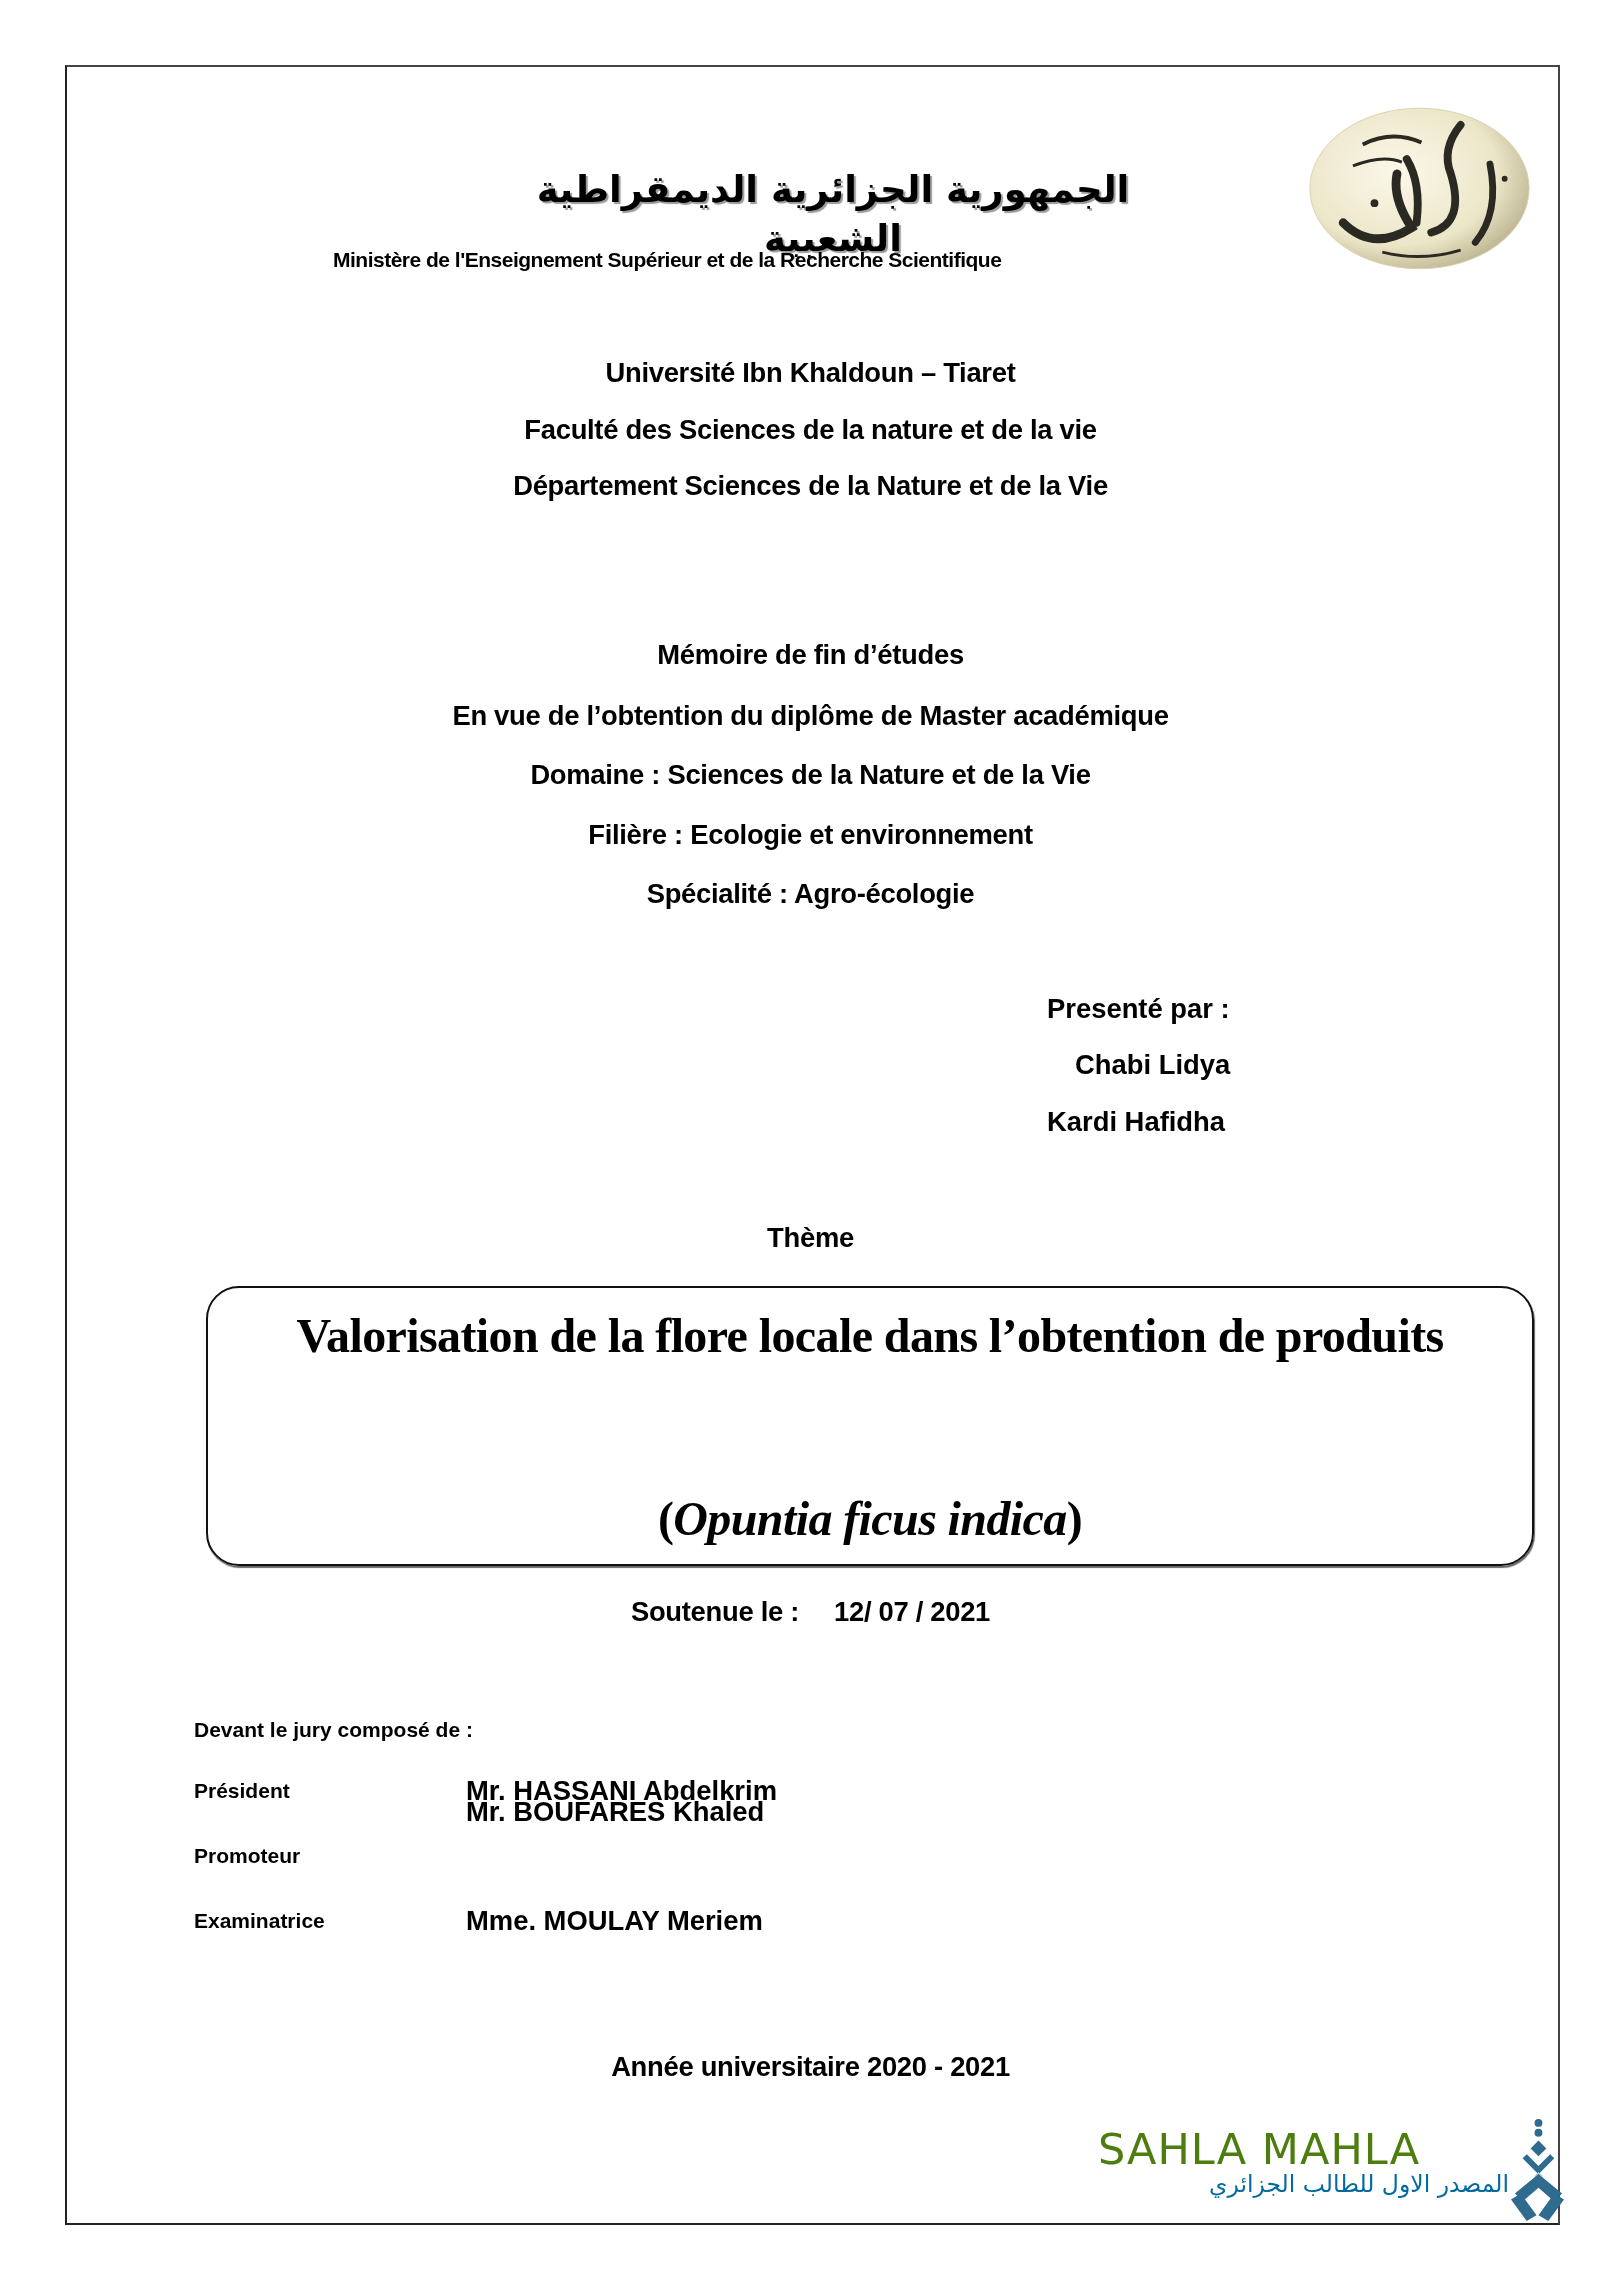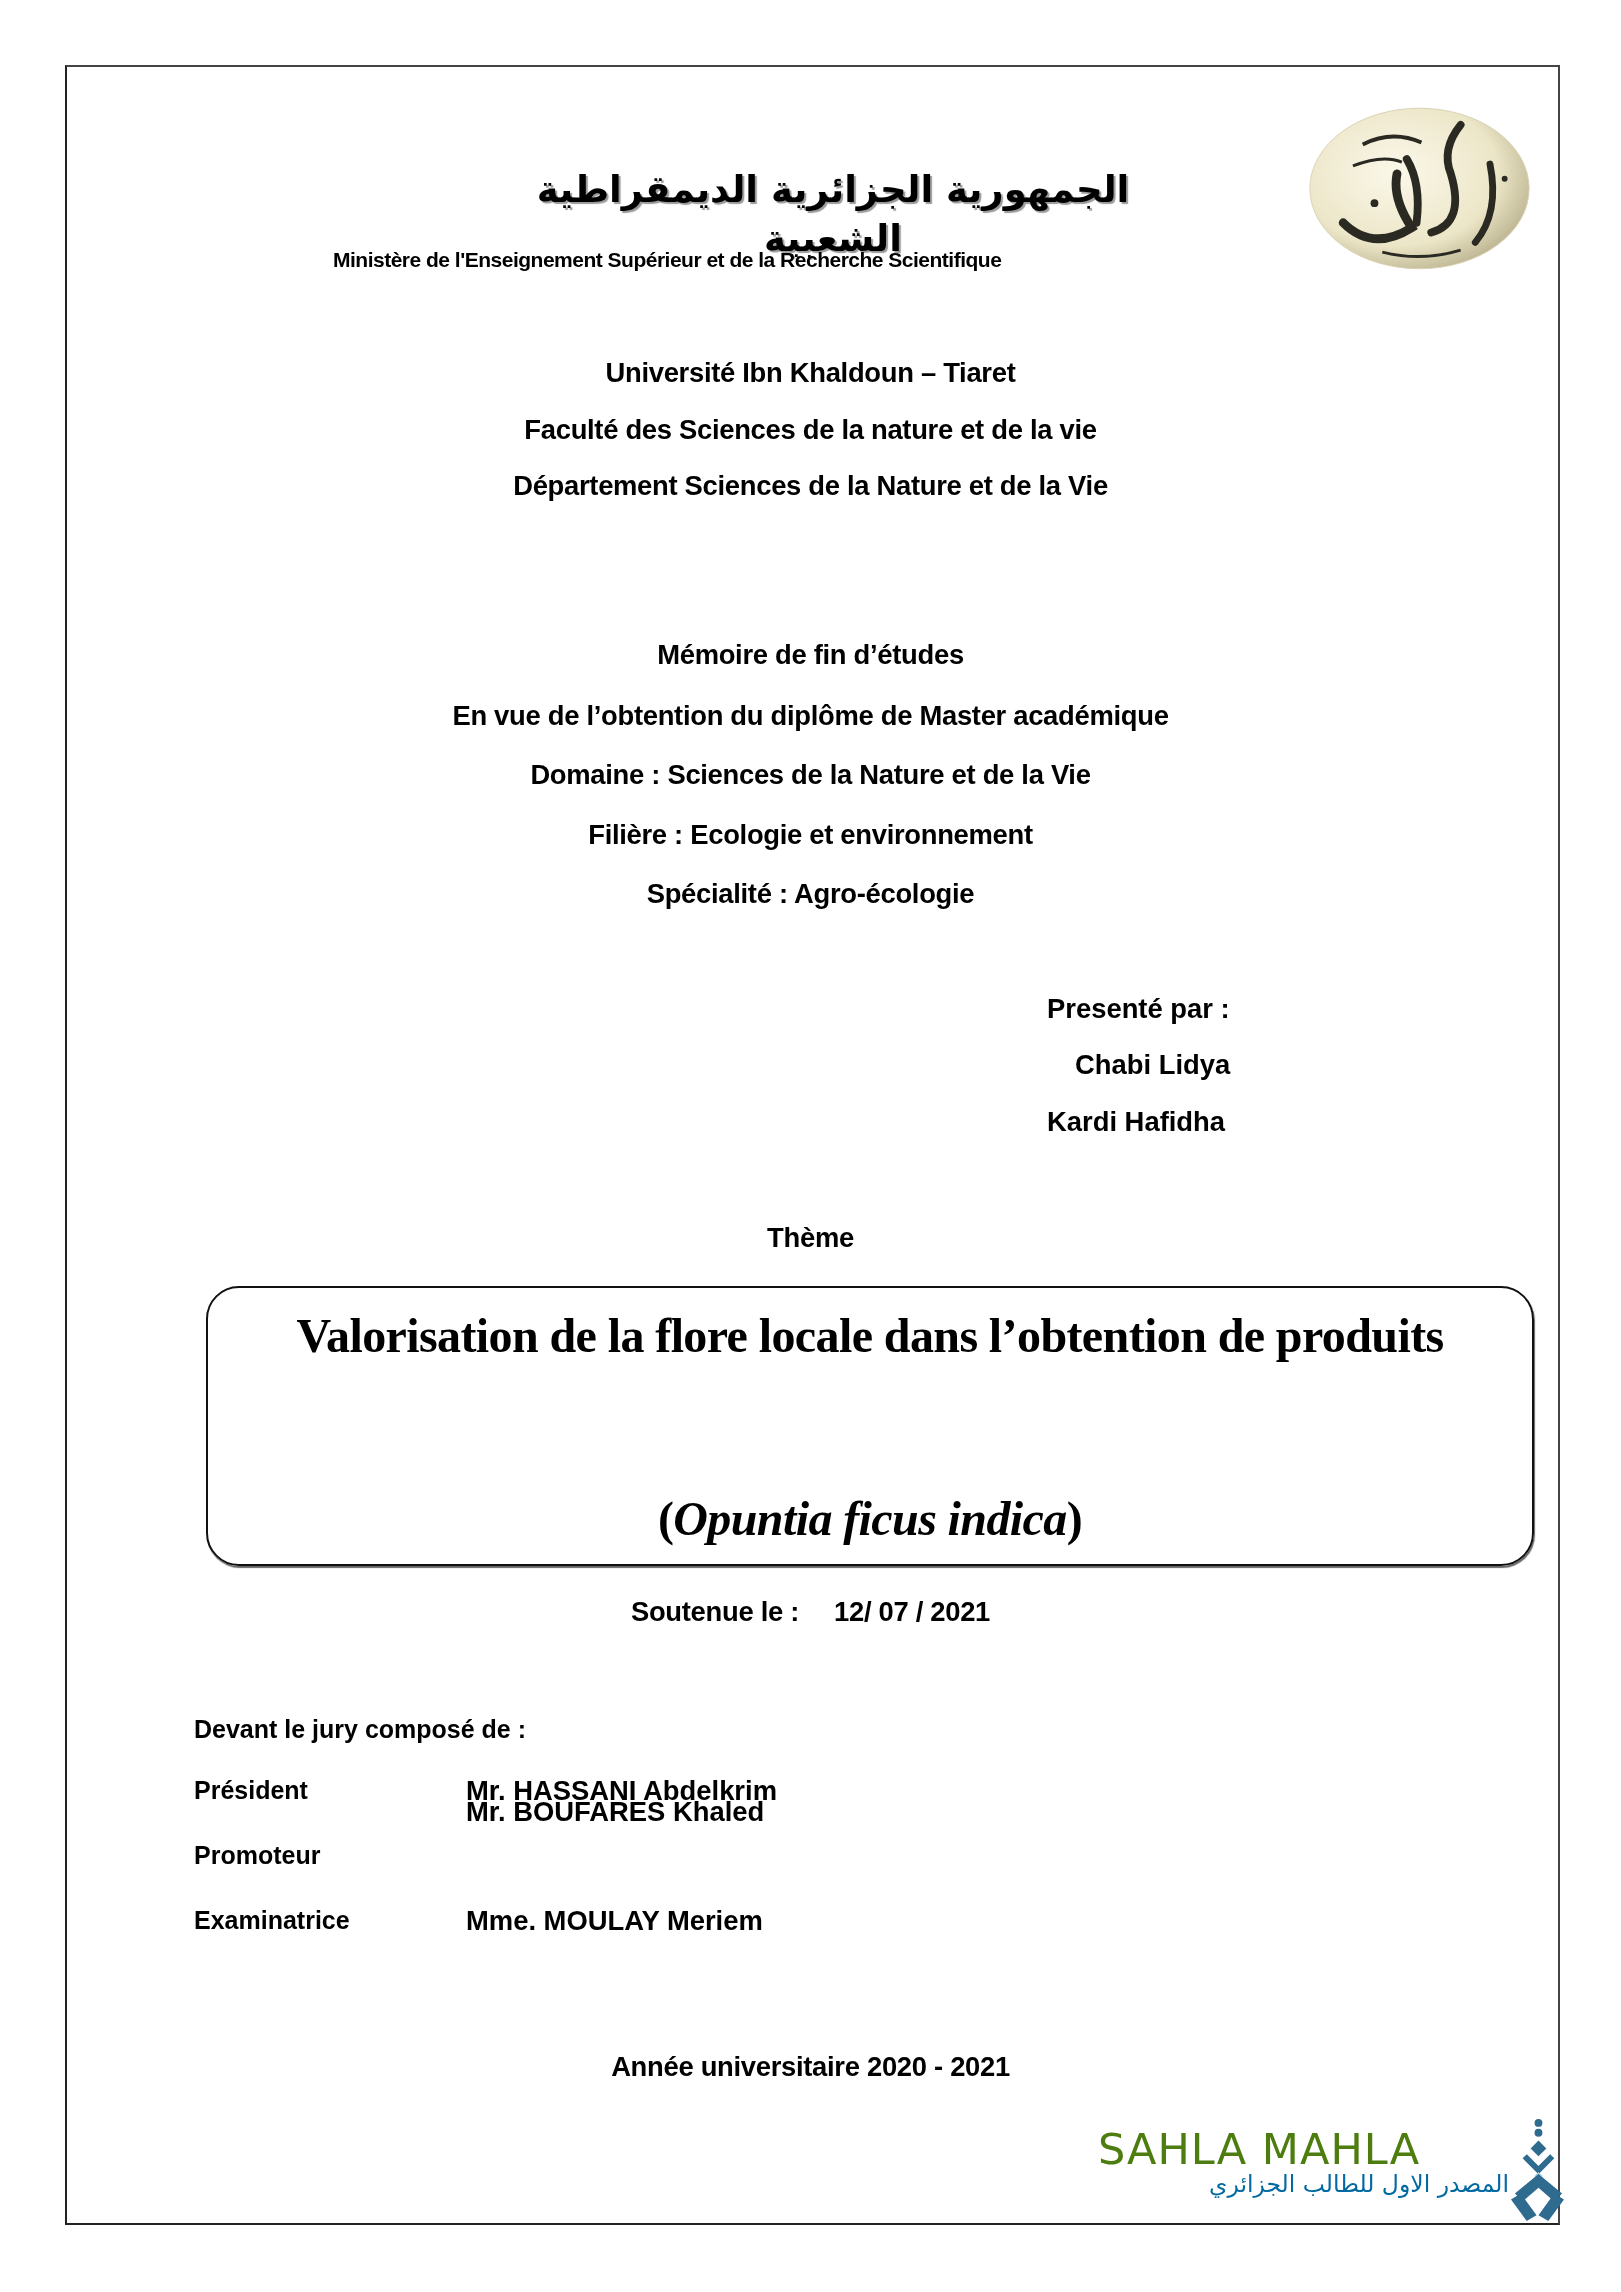--- a/index.html
+++ b/index.html
@@ -16,21 +16,21 @@
                font-weight:bold; font-size:21px; line-height:35px; white-space:nowrap; letter-spacing:-0.5px; }
   .logo { position:absolute; left:1304px; top:105px; width:231px; height:167px; }
   .left-col { position:absolute; font-weight:bold; font-size:27.4px; line-height:35px; white-space:nowrap; }
   .title-box { position:absolute; left:206px; top:1286px; width:1328px; height:280px;
                border:2.5px solid #111; border-radius:33px; box-sizing:border-box;
                box-shadow:1px 2px 1px #666; }
   .title-line { position:absolute; left:0; width:100%; text-align:center;
                 font-family:"Liberation Serif", "DejaVu Serif", serif; font-weight:bold;
                 font-size:48px; line-height:55px; white-space:nowrap; letter-spacing:-0.6px; }
   .title-line i { font-style:italic; }
-  .jury-label { position:absolute; left:194px; font-weight:bold; font-size:25px; line-height:35px; white-space:nowrap; }
+  .jury-label { position:absolute; left:194px; font-weight:bold; font-size:21px; line-height:35px; white-space:nowrap; }
   .jury-name { position:absolute; left:466px; font-weight:bold; font-size:27.4px; line-height:35px; white-space:nowrap; }
   .wm-title { position:absolute; left:1098px; top:2125px; font-family:"DejaVu Sans", sans-serif;
               font-size:43px; line-height:49px; color:#4d7c0f; letter-spacing:1px; white-space:nowrap; }
   .wm-sub { position:absolute; left:1137px; top:2170px; width:372px; text-align:right;
             font-family:"DejaVu Sans", sans-serif; font-size:23.5px; line-height:29px; color:#0369a1;
             direction:rtl; white-space:nowrap; }
   .wm-icon { position:absolute; left:1507px; top:2117px; width:61px; height:108px; }
 </style>
 </head>
 <body>

